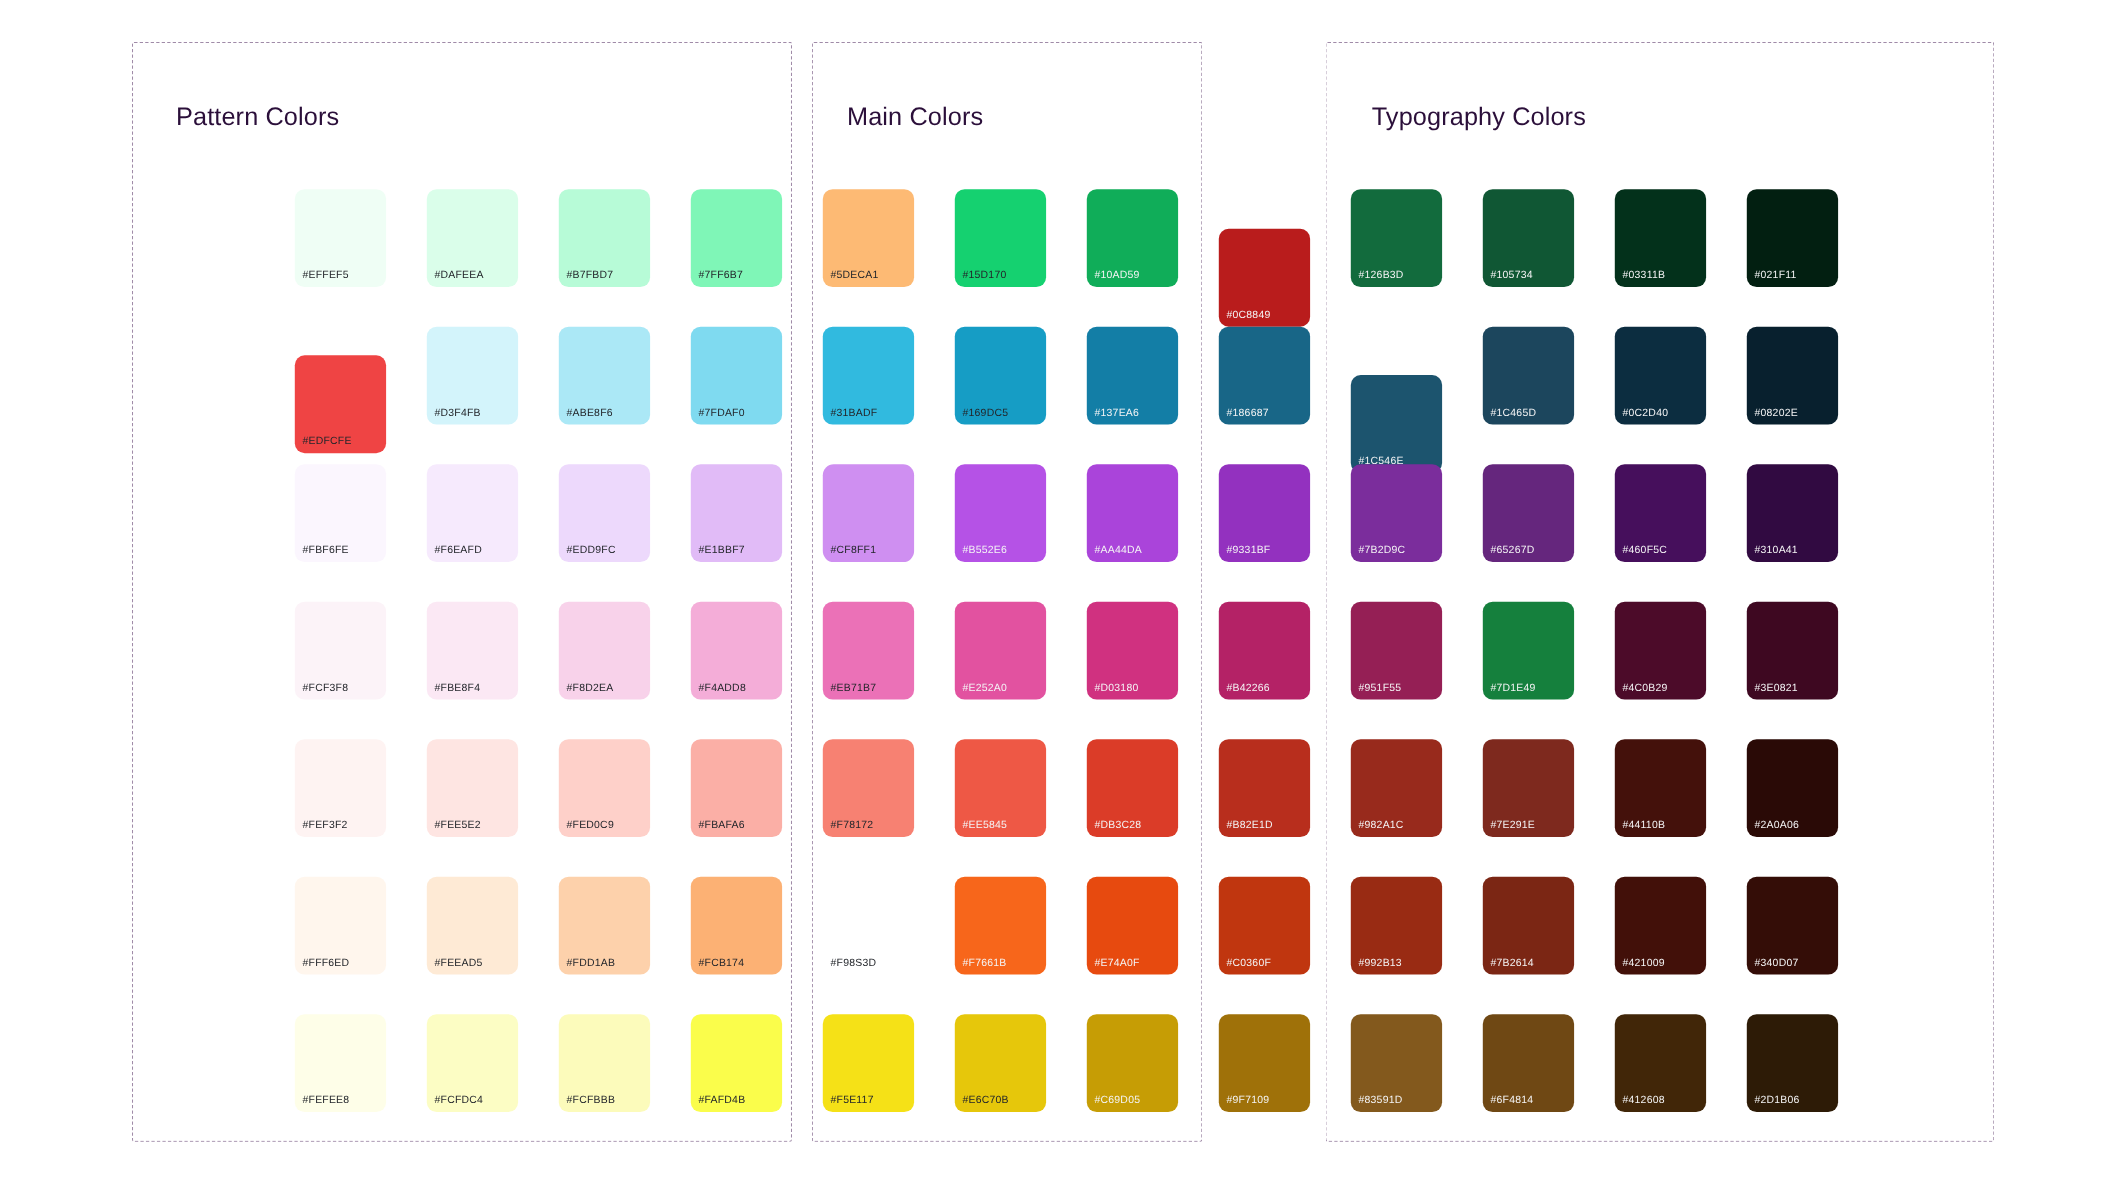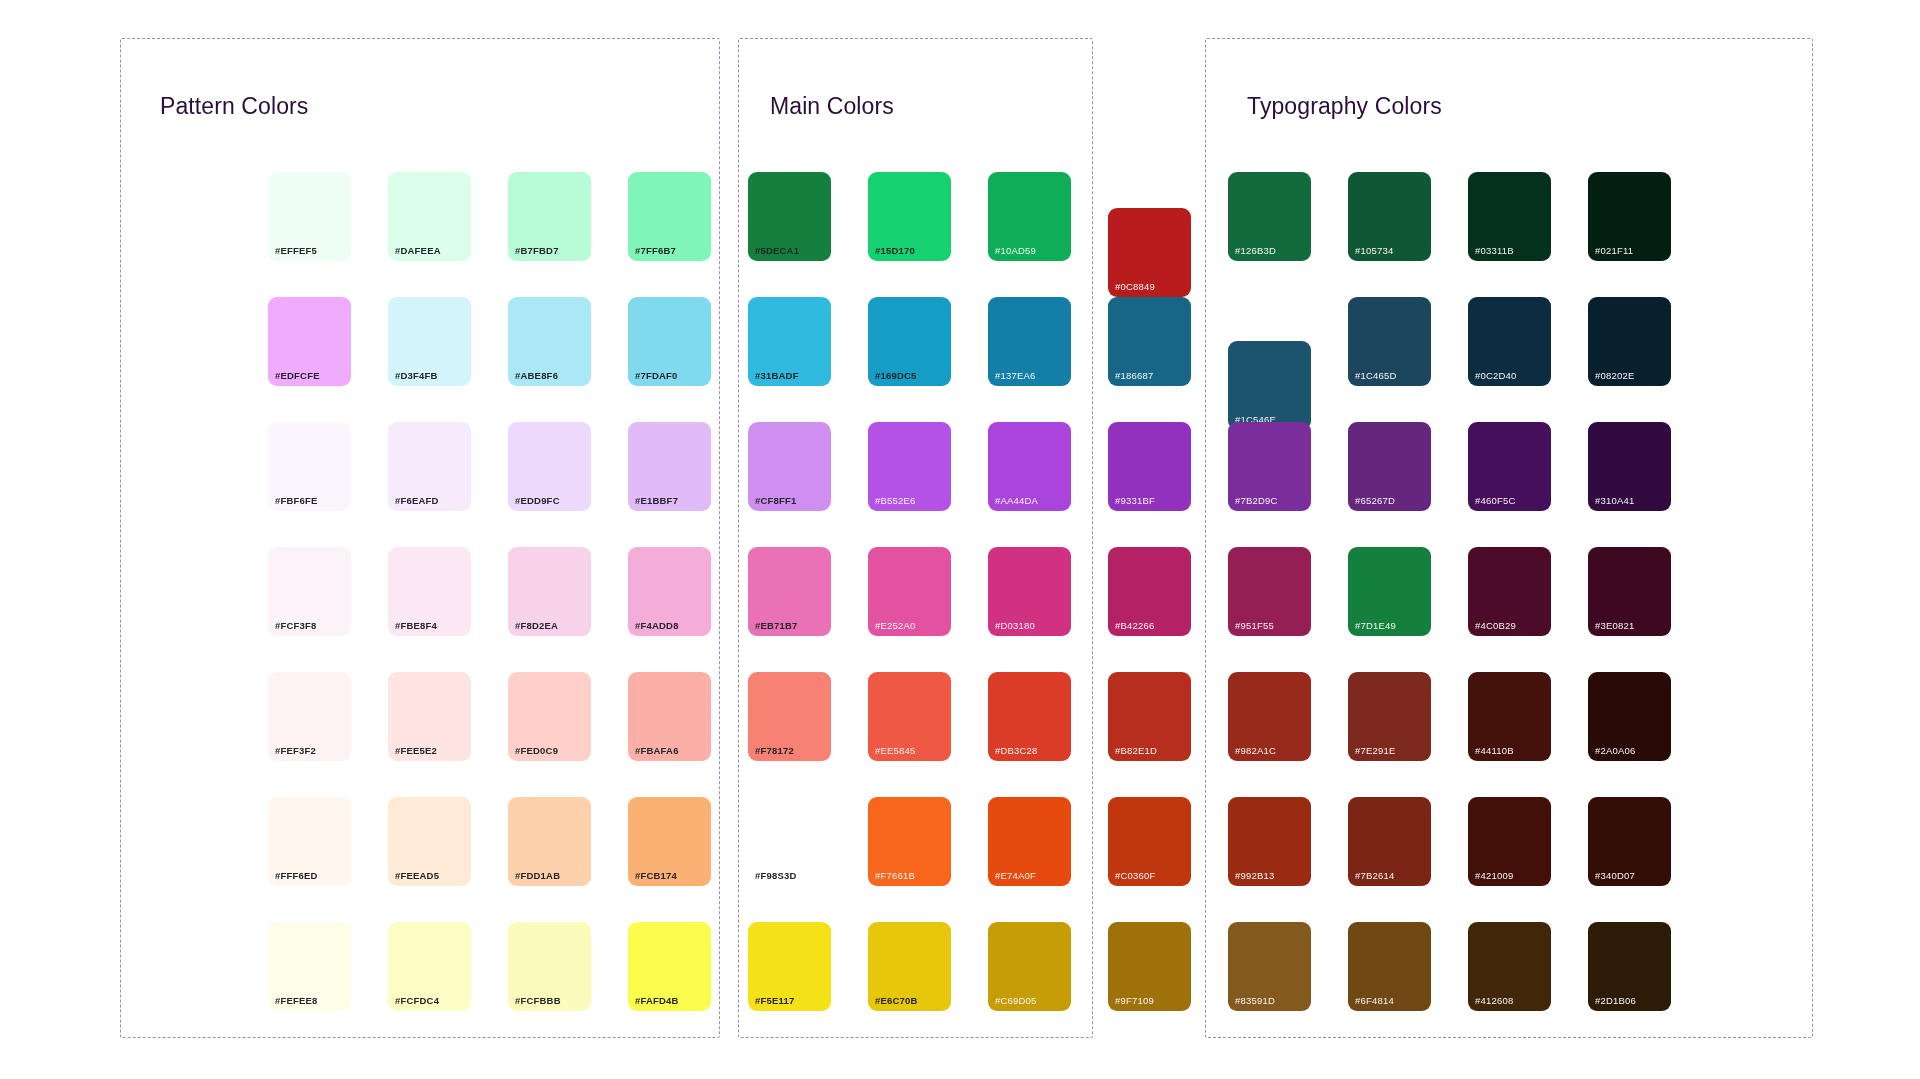--- a/index.html
+++ b/index.html
@@ -69,21 +69,21 @@
   .swatch-label {
     position: absolute;
     left: 7px;
     bottom: 6px;
     font-size: 9.5px;
     font-weight: 400;
     letter-spacing: 0.2px;
     white-space: nowrap;
     line-height: 1;
   }
-  .lbl-dark  { color: #23262b; font-weight: bold; }
+  .lbl-dark  { color: #23262b; }
   .lbl-light { color: #f4f4f5; }
 </style>
 </head>
 <body>
 
 <div id="stage">
 
   <div class="section-frame" id="frame-pattern"></div>
   <div class="section-frame" id="frame-main"></div>
   <div class="section-frame" id="frame-typography"></div>
@@ -98,21 +98,21 @@
       </div>
       <div class="swatch" style="background: rgb(218, 254, 234);">
         <span class="swatch-label lbl-dark">#DAFEEA</span>
       </div>
       <div class="swatch" style="background: rgb(183, 251, 215);">
         <span class="swatch-label lbl-dark">#B7FBD7</span>
       </div>
       <div class="swatch" style="background: rgb(127, 246, 183);">
         <span class="swatch-label lbl-dark">#7FF6B7</span>
       </div>
-      <div class="swatch" style="background: #15803d; padding-left: 32px;">
+      <div class="swatch" style="background: #fdba74; padding-left: 32px;">
         <span class="swatch-label lbl-dark">#5DECA1</span>
       </div>
       <div class="swatch" style="background: rgb(21, 209, 112);">
         <span class="swatch-label lbl-dark">#15D170</span>
       </div>
       <div class="swatch" style="background: rgb(16, 173, 89);">
         <span class="swatch-label lbl-light">#10AD59</span>
       </div>
       <div class="swatch" style="background: #b91c1c; margin-top: 36px;">
         <span class="swatch-label lbl-light">#0C8849</span>
@@ -122,21 +122,21 @@
       </div>
       <div class="swatch" style="background: rgb(16, 87, 52);">
         <span class="swatch-label lbl-light">#105734</span>
       </div>
       <div class="swatch" style="background: rgb(3, 49, 27);">
         <span class="swatch-label lbl-light">#03311B</span>
       </div>
       <div class="swatch" style="background: rgb(2, 31, 17);">
         <span class="swatch-label lbl-light">#021F11</span>
       </div>
-      <div class="swatch" style="background: #f0abfc;">
+      <div class="swatch" style="background: #ef4444; margin-top: 26px;">
         <span class="swatch-label lbl-dark">#EDFCFE</span>
       </div>
       <div class="swatch" style="background: rgb(211, 244, 251);">
         <span class="swatch-label lbl-dark">#D3F4FB</span>
       </div>
       <div class="swatch" style="background: rgb(171, 232, 246);">
         <span class="swatch-label lbl-dark">#ABE8F6</span>
       </div>
       <div class="swatch" style="background: rgb(127, 218, 240);">
         <span class="swatch-label lbl-dark">#7FDAF0</span>

